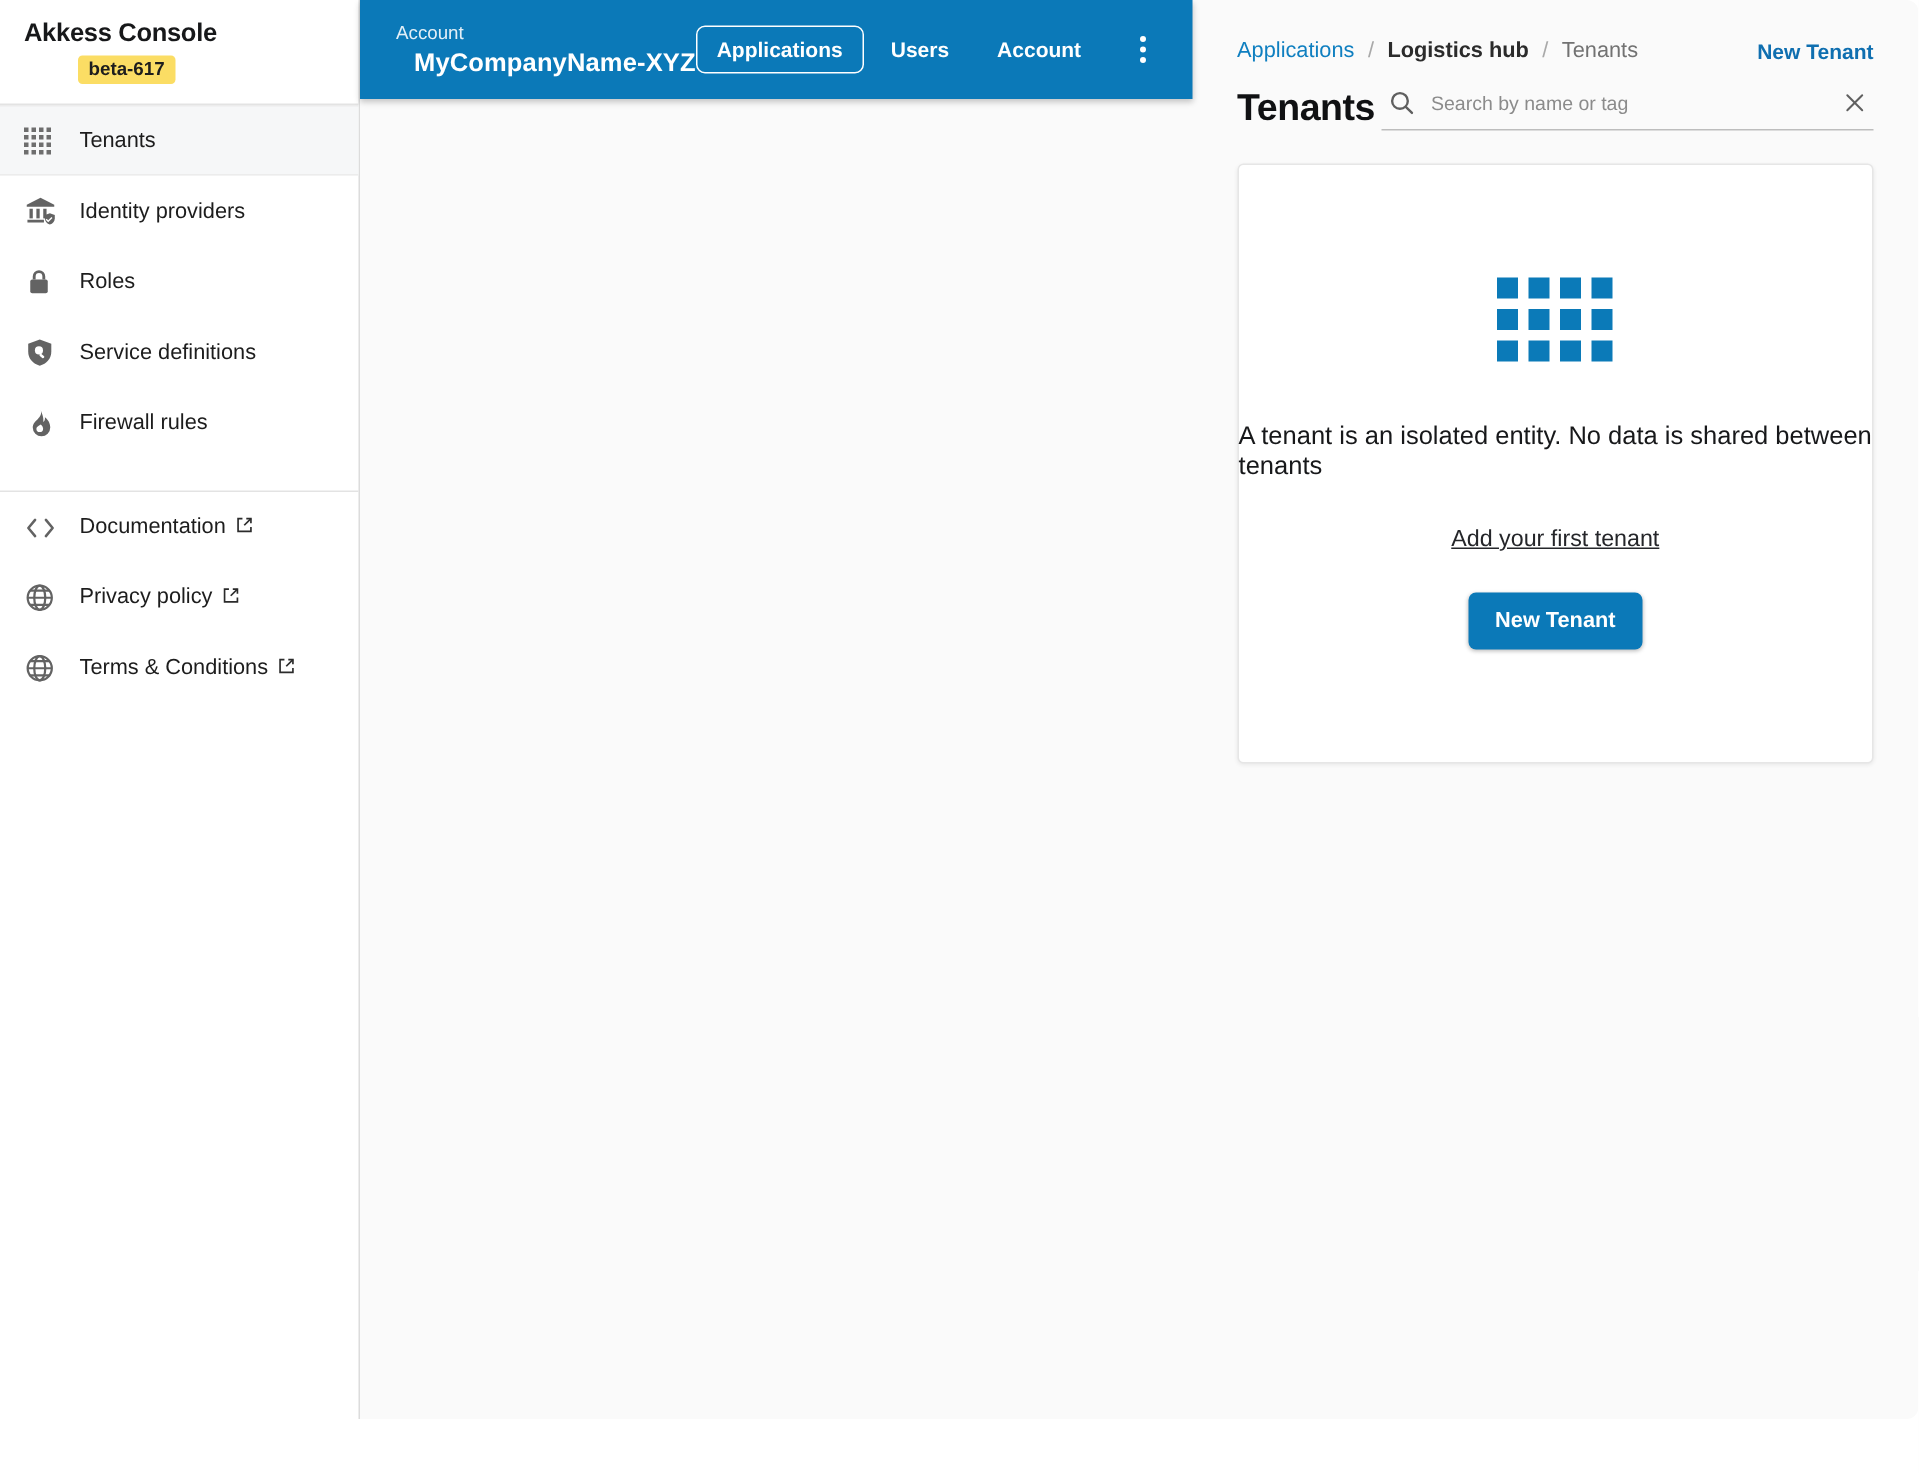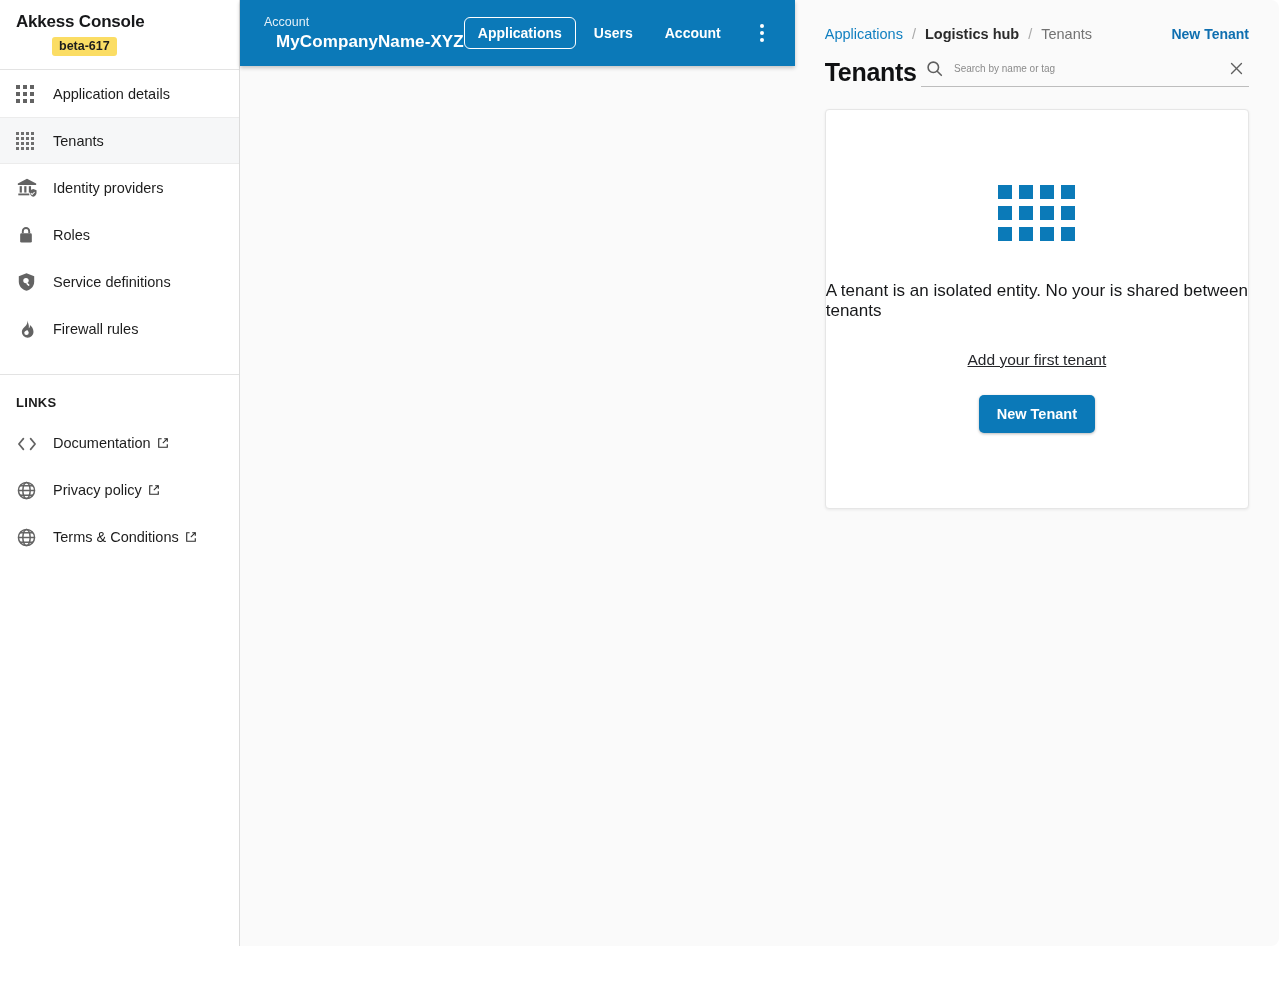--- a/index.html
+++ b/index.html
@@ -202,21 +202,21 @@
     width: 328px;
     display: flex;
     align-items: center;
     border-bottom: 1px solid #bdbdbd;
     padding: 0 4px 8px 4px;
   }
   .search-input {
     border: none;
     outline: none;
     background: transparent;
-    font-size: 10px;
+    font-size: 13px;
     color: #2b2b2b;
     flex: 1;
     padding: 0 10px;
     font-family: "Liberation Sans", sans-serif;
   }
   .search-input::placeholder { color: #8b8b8b; }
   .icon-btn { cursor: pointer; color: #5f5f5f; display: flex; align-items: center; }
 
   .card {
     margin-top: 22px;
@@ -268,36 +268,20 @@
 <div class="window">
 
   <aside class="sidebar">
 
     <div class="brand">
       <div class="brand-title">Akkess Console</div>
       <span class="brand-badge">beta-617</span>
     </div>
 
 
-    <div class="nav-item">
-      <span class="nav-icon">
-        <span class="grid-icon g3">
-            <i></i>
-            <i></i>
-            <i></i>
-            <i></i>
-            <i></i>
-            <i></i>
-            <i></i>
-            <i></i>
-            <i></i>
-          </span>
-      </span>
-      <span class="nav-label">Application details</span>
-    </div>
 
     <div class="nav-item active">
       <span class="nav-icon">
         <span class="grid-icon g4">
             <i></i>
             <i></i>
             <i></i>
             <i></i>
             <i></i>
             <i></i>
@@ -357,21 +341,20 @@
         <svg width="20" height="22" viewBox="0 0 24 24" fill="#636363">
           <path d="M13.4 1.8c.9 3.3-.6 5.2-2.3 6.9C9.1 10.6 7 12.4 7 15.6A7 7 0 0 0 14 22.6a7 7 0 0 0 7-7c0-4-2.1-6.6-4.3-8.3.3 1.8-.3 3.1-1.3 3.8.6-3.6-1.2-7-2-9.3z"></path>
           <path d="M13.4 13.2c1.2 1.1 1.9 2.2 1.9 3.4a2.7 2.7 0 0 1-5.4 0c0-1.4 1.7-2.4 3.5-3.4z" fill="#ffffff"></path>
         </svg>
       </span>
       <span class="nav-label">Firewall rules</span>
     </div>
 
     <div class="links-divider"></div>
 
-    <div class="nav-section-title">LINKS</div>
 
     <div class="nav-item">
       <span class="nav-icon">
         <svg width="22" height="18" viewBox="0 0 24 20" fill="none" stroke="#636363" stroke-width="1.9" stroke-linecap="round" stroke-linejoin="round">
           <polyline points="8,4 3,10 8,16"></polyline>
           <polyline points="16,4 21,10 16,16"></polyline>
         </svg>
       </span>
       <span>
         <span>Documentation</span><span class="ext-icon">
@@ -486,20 +469,20 @@
             <i></i>
           <i></i>
             <i></i>
             <i></i>
             <i></i>
           <i></i>
             <i></i>
             <i></i>
             <i></i>
         </div>
-        <div class="empty-head">A tenant is an isolated entity. No your is shared between tenants</div>
+        <div class="empty-head">A tenant is an isolated entity. No data is shared between tenants</div>
         <div class="empty-sub">Add your first tenant</div>
         <button class="btn-primary">New Tenant</button>
       </div>
 
     </div>
   </section>
 </div>
 
 </body></html>

